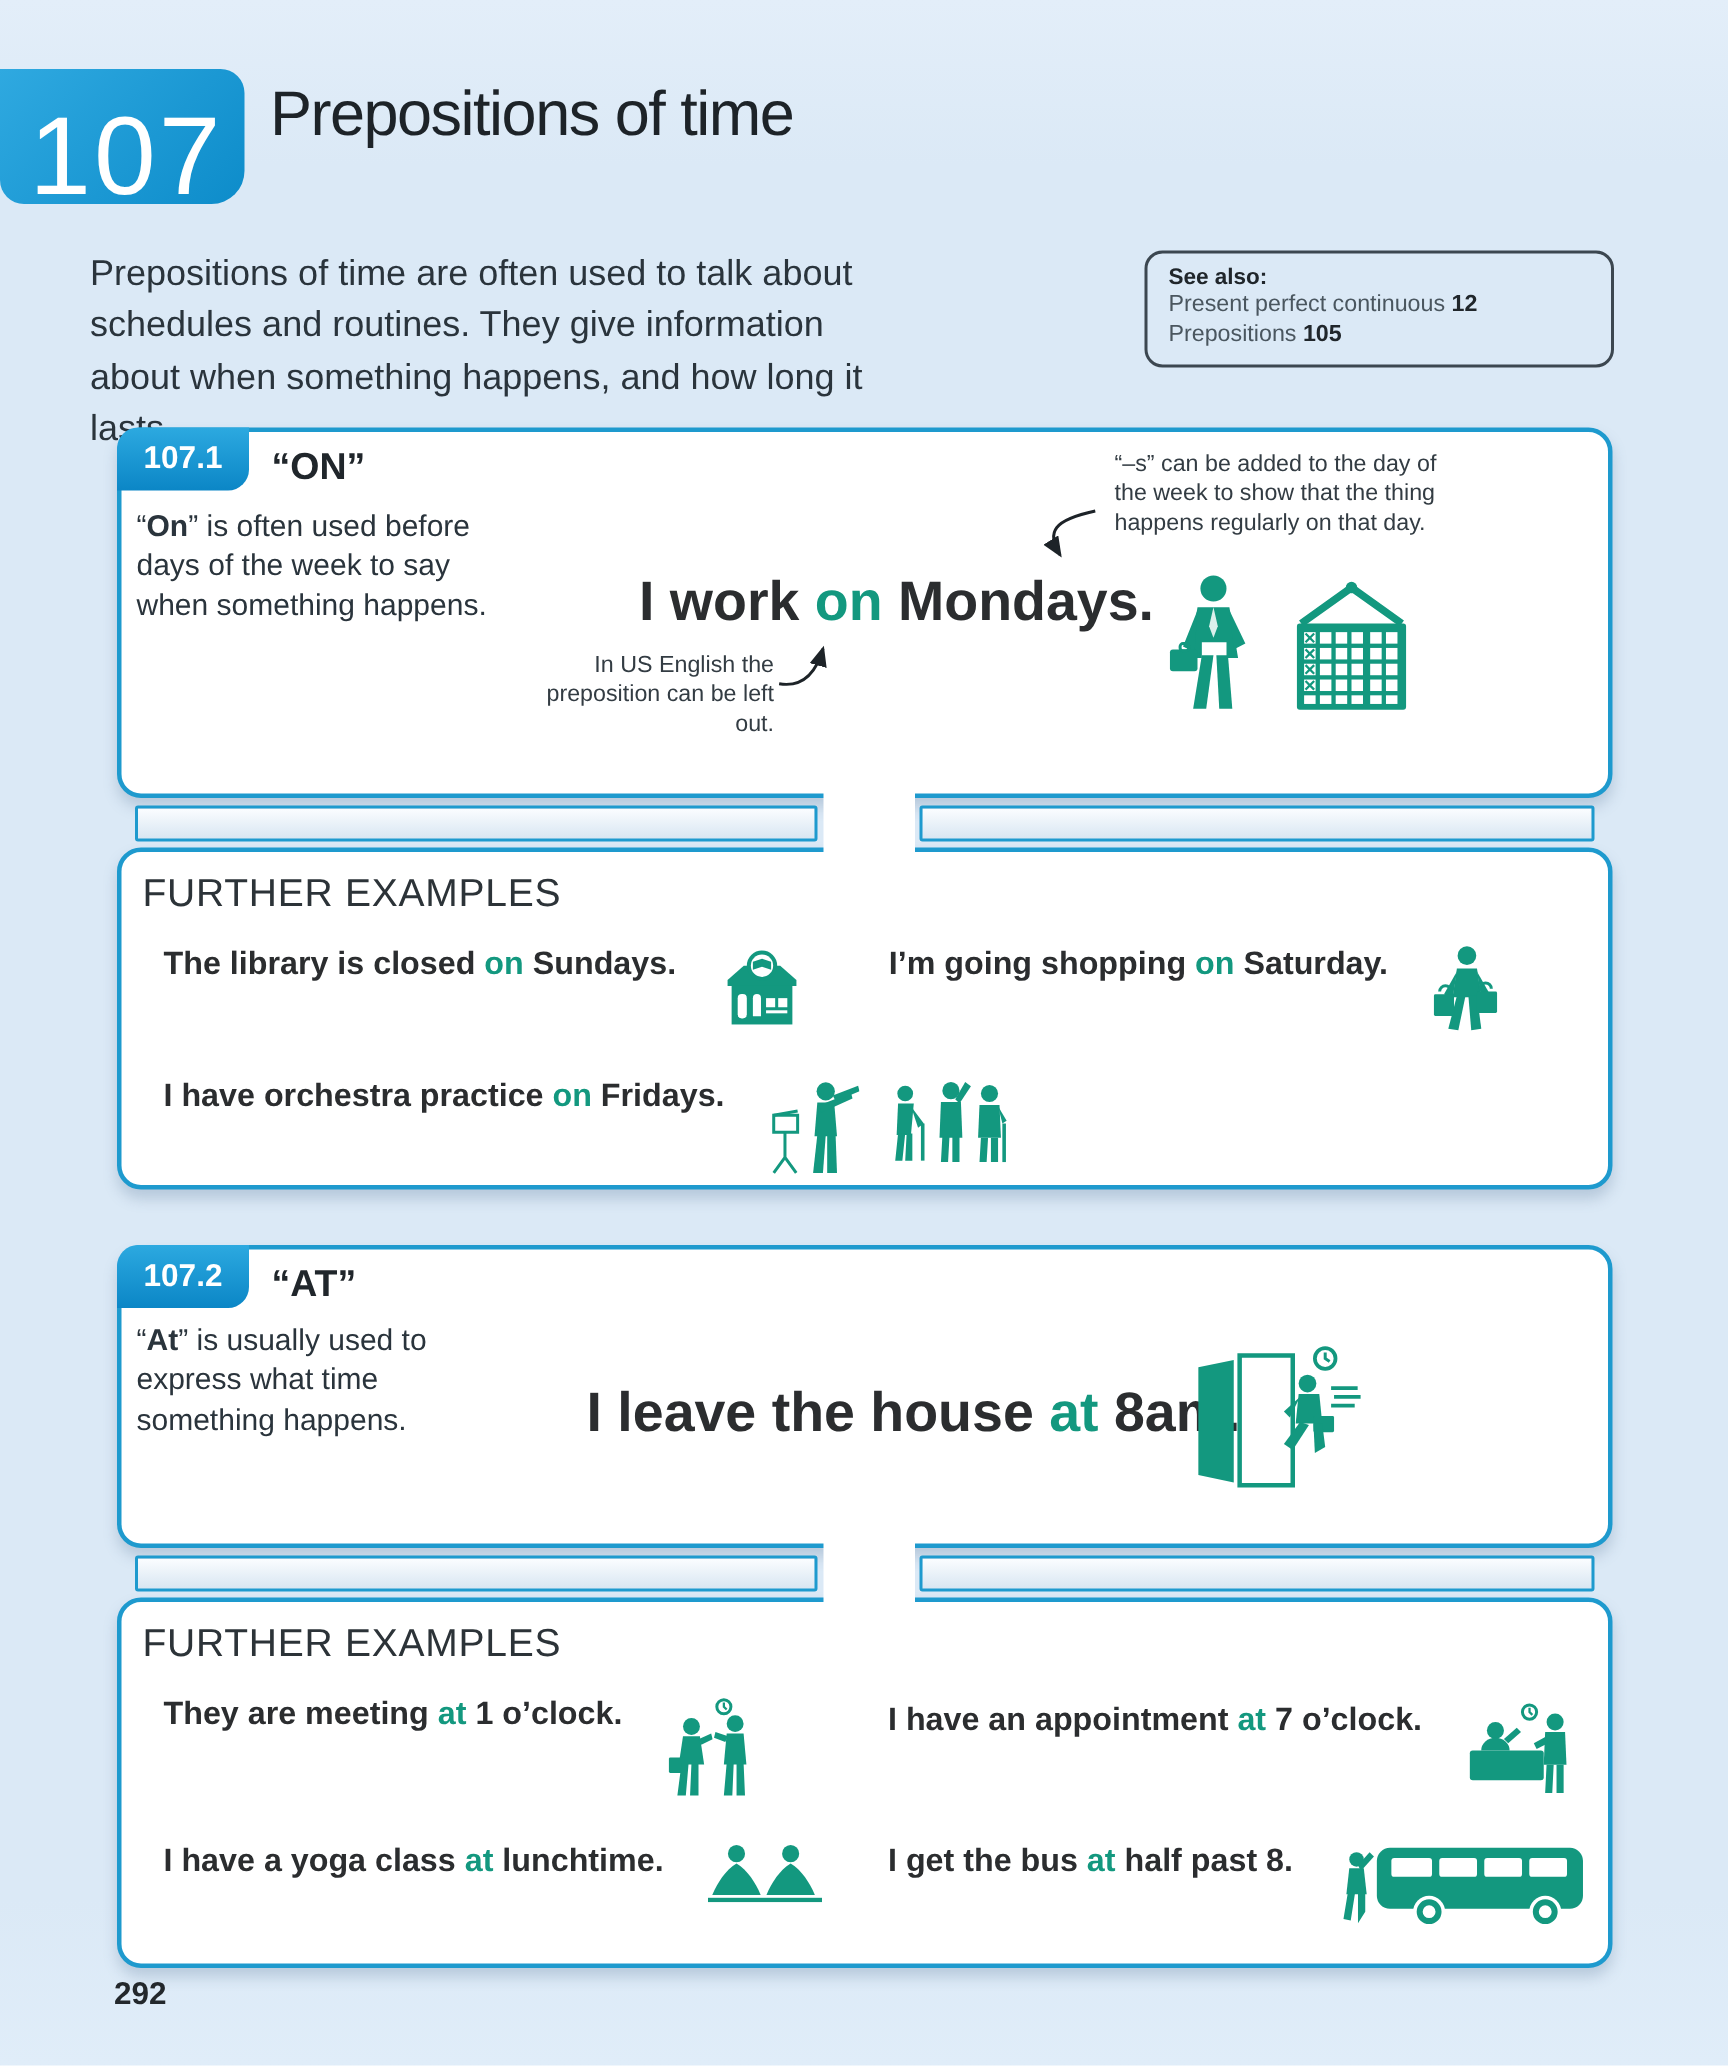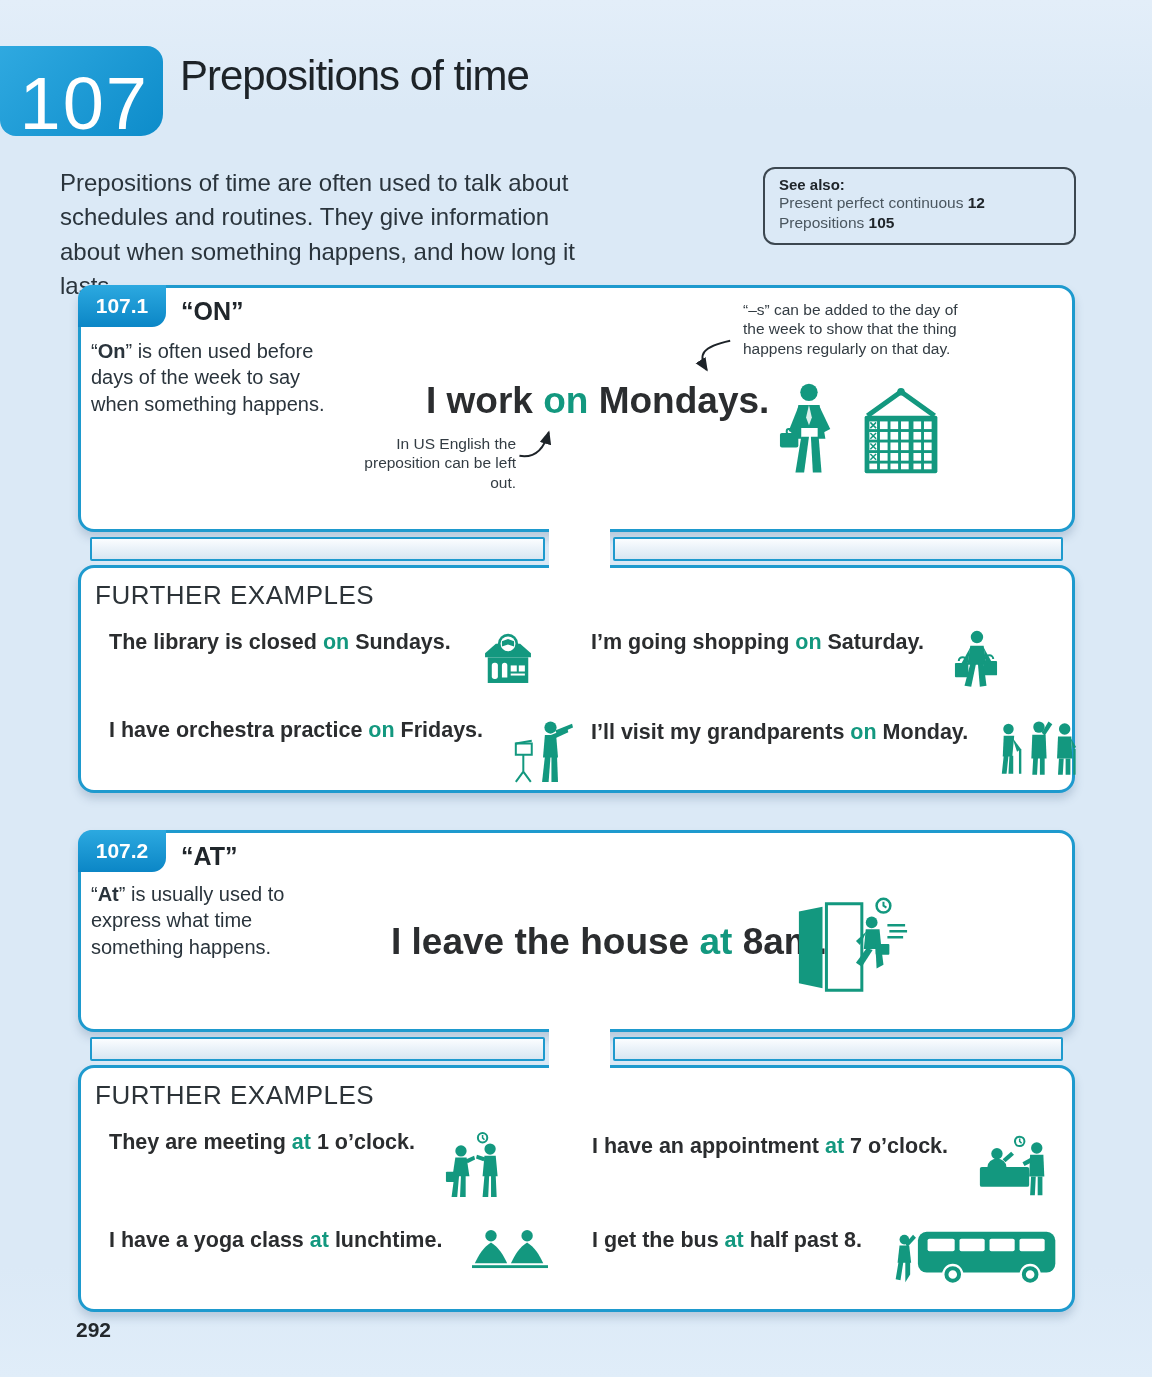--- a/index.html
+++ b/index.html
@@ -209,23 +209,20 @@
             <path d="M34 18 L46 18 L48 42 L32 42 Z"></path>
             <path d="M35 20 L58 11 L59 15 L37 25 Z"></path>
             <path d="M45 13 L63 6 L64 10 L47 17 Z"></path>
             <path d="M34 41 L40 41 L38 68 L31 68 Z"></path>
             <path d="M41 41 L47 41 L48 68 L41 68 Z"></path>
           </g>
         </svg>
       </div>
 
       <div class="fe-item">
-        <span class="fe-text">
-          <span>I’ll visit my grandparents </span><span class="prep">on</span><span> Monday.</span>
-        </span>
         <svg class="icon" width="80" height="58" viewBox="0 0 84 60" fill="#13987f">
           <circle cx="11" cy="9" r="5.5"></circle>
           <path d="M6 16 L17 16 L15 38 L5 38 Z"></path>
           <path d="M15 18 L24 30 L20 33 Z"></path>
           <path d="M6 37 L11 37 L9 56 L4 56 Z M12 37 L16 37 L16 56 L11 56 Z"></path>
           <rect x="22" y="30" width="2.5" height="26"></rect>
           <circle cx="43" cy="7" r="6"></circle>
           <path d="M36 15 L50 15 L51 40 L35 40 Z"></path>
           <path d="M49 16 L57 4 L53 1 L46 13 Z"></path>
           <path d="M37 39 L42 39 L41 57 L36 57 Z M44 39 L49 39 L49 57 L44 57 Z"></path>

